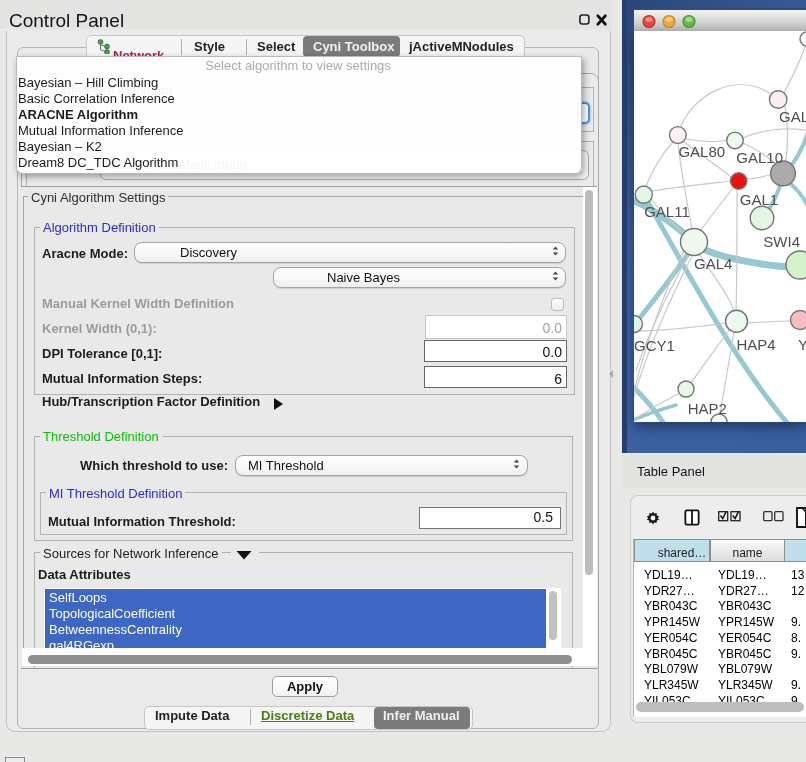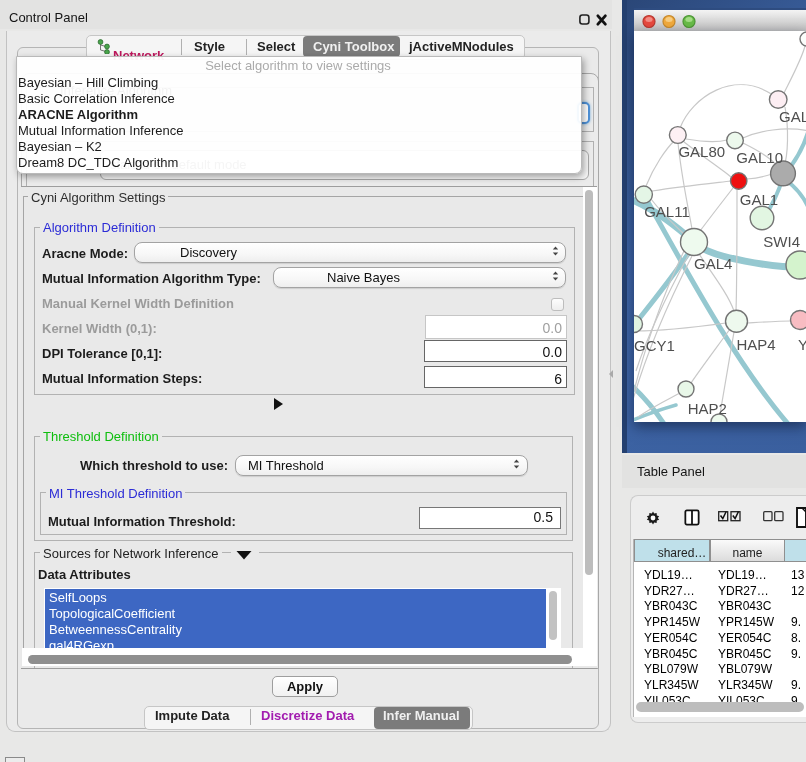--- a/index.html
+++ b/index.html
@@ -18,21 +18,21 @@
   .field{position:absolute;background:#fff;}
   .fieldval{position:absolute;font-size:14px;color:#111;text-align:right;}
   .trow{font-size:12px;color:#000;white-space:nowrap;}
   .grouptitle{position:absolute;font-size:13px;white-space:nowrap;background:#e9e9e9;padding:0 3px;}
 </style>
 </head>
 <body>
 <div id="app">
 
   <div class="abs" style="left:0;top:2;width:612px;height:29px;background:#e3e3e2;"></div>
-  <div class="abs lbl" style="left:9px;top:10px;font-size:13px;color:#151515;">Control Panel</div>
+  <div class="abs lbl" style="left:9px;top:10px;font-size:19px;color:#151515;">Control Panel</div>
   <svg class="abs" style="left:576px;top:11px;" width="34" height="18" viewBox="0 0 34 18">
     <rect x="3.9" y="4" width="9" height="9" rx="2.4" fill="none" stroke="#222" stroke-width="1.6"></rect>
     <path d="M21.9 4.9 L29.3 13.1 M29.3 4.9 L21.9 13.1" stroke="#111" stroke-width="2.9" stroke-linecap="round"></path>
   </svg>
 
   <div class="abs" style="left:6px;top:31px;width:603px;height:700px;background:#ebebeb;
        border:1px solid #c2c2c2;border-top:none;border-radius:0 0 9px 9px;"></div>
 
   <div class="abs" style="left:17px;top:47px;width:580px;height:680px;background:#eaeaea;
        border:1px solid #b5b5b5;border-radius:6px;"></div>
@@ -78,21 +78,20 @@
   <div class="abs grouptitle" style="left:40px;top:220px;color:#2c2cd6;">Algorithm Definition</div>
 
   <div class="abs lbl bold" style="left:42px;top:246px;">Aracne Mode:</div>
   <div class="combo" style="left:134px;top:242px;width:430px;height:19px;"></div>
   <div class="combotext" style="left:148px;top:245px;margin-left:32px;">Discovery</div>
   <svg class="stepper" style="left:551px;top:245px;" viewBox="0 0 9 13">
     <path d="M4.5 1.5 L7.4 5 L1.6 5 Z" fill="#444"></path>
       <path d="M4.5 11.5 L7.4 8 L1.6 8 Z" fill="#444"></path>
   </svg>
 
-  <div class="abs lbl bold" style="left:42px;top:271px;">Mutual Information Algorithm Type:</div>
   <div class="combo" style="left:273px;top:267px;width:291px;height:19px;"></div>
   <div class="combotext" style="left:287px;top:270px;margin-left:40px;">Naive Bayes</div>
   <svg class="stepper" style="left:551px;top:270px;" viewBox="0 0 9 13">
     <path d="M4.5 1.5 L7.4 5 L1.6 5 Z" fill="#444"></path>
       <path d="M4.5 11.5 L7.4 8 L1.6 8 Z" fill="#444"></path>
   </svg>
 
   <div class="abs lbl bold gray" style="left:42px;top:296px;">Manual Kernel Width Definition</div>
   <div class="abs" style="left:551px;top:298px;width:11px;height:11px;border:1px solid #bdbdbd;
        border-radius:3px;background:linear-gradient(#fdfdfd,#eee);"></div>
@@ -102,20 +101,21 @@
   <div class="fieldval" style="left:425px;top:320px;width:137px;color:#a0a0a0;">0.0</div>
 
   <div class="abs lbl bold" style="left:42px;top:346px;">DPI Tolerance [0,1]:</div>
   <div class="field" style="left:424px;top:340px;width:141px;height:20px;border:1.5px solid #666;"></div>
   <div class="fieldval" style="left:425px;top:344px;width:137px;">0.0</div>
 
   <div class="abs lbl bold" style="left:42px;top:371px;">Mutual Information Steps:</div>
   <div class="field" style="left:424px;top:366px;width:141px;height:20px;border:1.5px solid #666;"></div>
   <div class="fieldval" style="left:425px;top:371px;width:137px;">6</div>
 
+  <div class="abs lbl bold" style="left:42px;top:394px;">Hub/Transcription Factor Definition</div>
   <svg class="abs" style="left:272px;top:397px;" width="12" height="14" viewBox="0 0 12 14">
     <path d="M2 1 L11 7 L2 13 Z" fill="#111"></path>
   </svg>
 
   <div class="abs" style="left:34px;top:436px;width:537px;height:103px;border:1px solid #b2b2b2;"></div>
   <div class="abs grouptitle" style="left:40px;top:429px;color:#0ebe0e;">Threshold Definition</div>
 
   <div class="abs lbl bold" style="left:80px;top:458px;">Which threshold to use:</div>
   <div class="combo" style="left:235px;top:455px;width:291px;height:19px;"></div>
   <div class="combotext" style="left:248px;top:458px;">MI Threshold</div>
@@ -153,21 +153,21 @@
   <div class="abs" style="left:28px;top:655px;width:544px;height:9px;background:#8f8f8f;border-radius:4.5px;"></div>
 
   <div class="abs" style="left:272px;top:676px;width:64px;height:19px;border:1px solid #9e9e9e;border-radius:5px;
        background:linear-gradient(#ffffff,#f1f1f1);"></div>
   <div class="abs lbl bold" style="left:272px;top:679px;width:66px;text-align:center;color:#111;">Apply</div>
 
   <div class="abs" style="left:144px;top:706px;width:327px;height:22px;background:#f5f5f5;
        border:1px solid #c6c6c6;border-radius:5px;"></div>
   <div class="abs lbl bold" style="left:155px;top:708px;color:#222;">Impute Data</div>
   <div class="abs" style="left:250px;top:709px;width:1px;height:16px;background:#b0b0b0;"></div>
-  <div class="abs lbl bold" style="left:261px;top:708px;color:#a21caf;">Discretize Data</div>
+  <div class="abs lbl bold" style="left:261px;top:708px;color:#4d7c0f;text-decoration:underline;">Discretize Data</div>
   <div class="abs" style="left:374px;top:707px;width:96px;height:22px;background:#7b7b7b;border-radius:4px;"></div>
   <div class="abs lbl bold" style="left:383px;top:708px;color:#f0f0f0;">Infer Manual</div>
 
   <div class="abs" style="left:609px;top:370px;width:4px;height:8px;background:#a9a9a9;
        clip-path:polygon(100% 0,0 50%,100% 100%);"></div>
 
   <div class="abs" style="left:16px;top:56px;width:564px;height:116px;background:rgba(255,255,255,0.94);
        border:1px solid #b9b9b9;border-radius:0 0 7px 7px;
        box-shadow:2px 3px 7px rgba(0,0,0,0.35);"></div>
   <div class="abs" style="left:16px;top:58px;width:564px;text-align:center;font-size:13px;color:#ababab;">Select algorithm to view settings</div>

